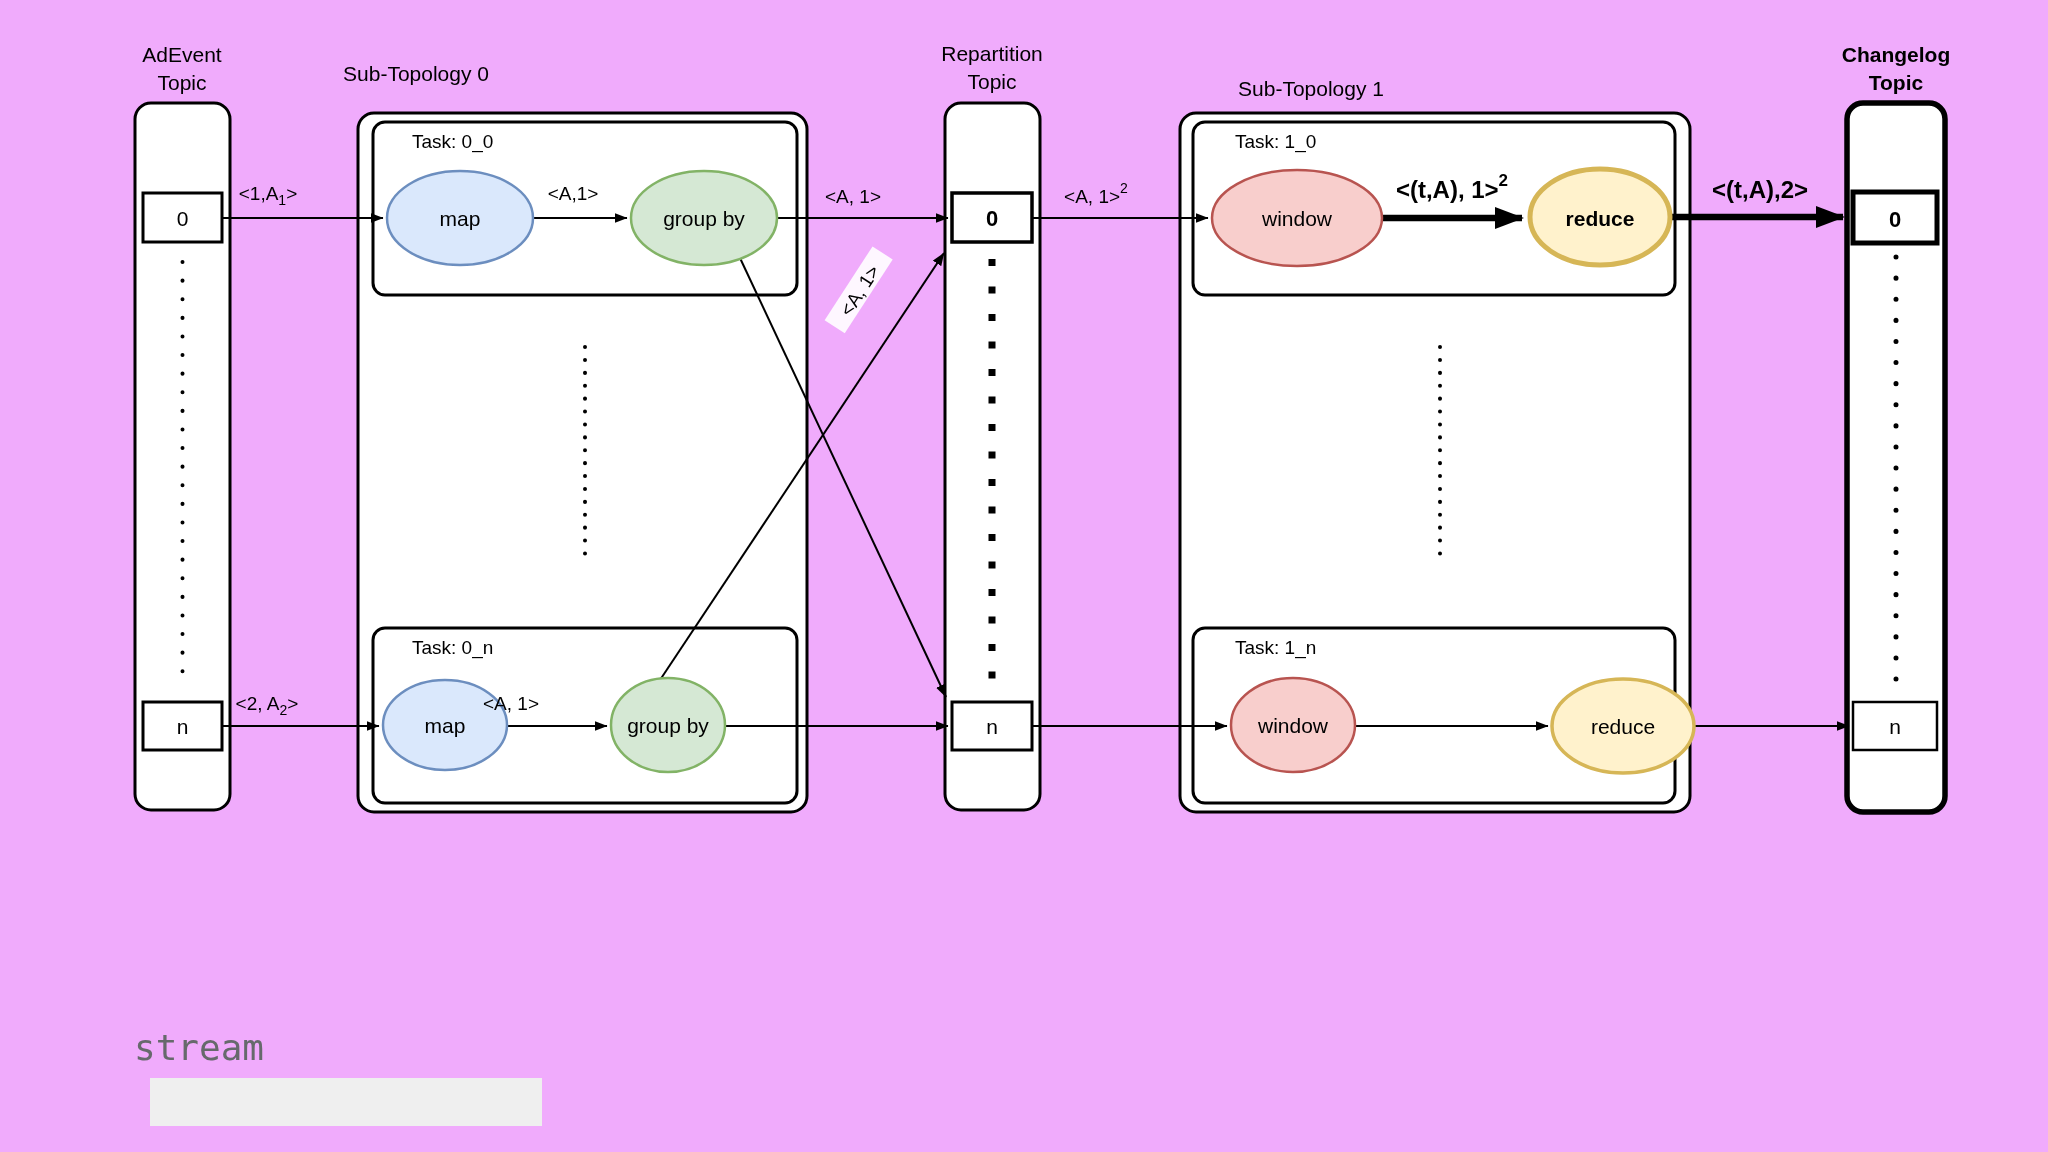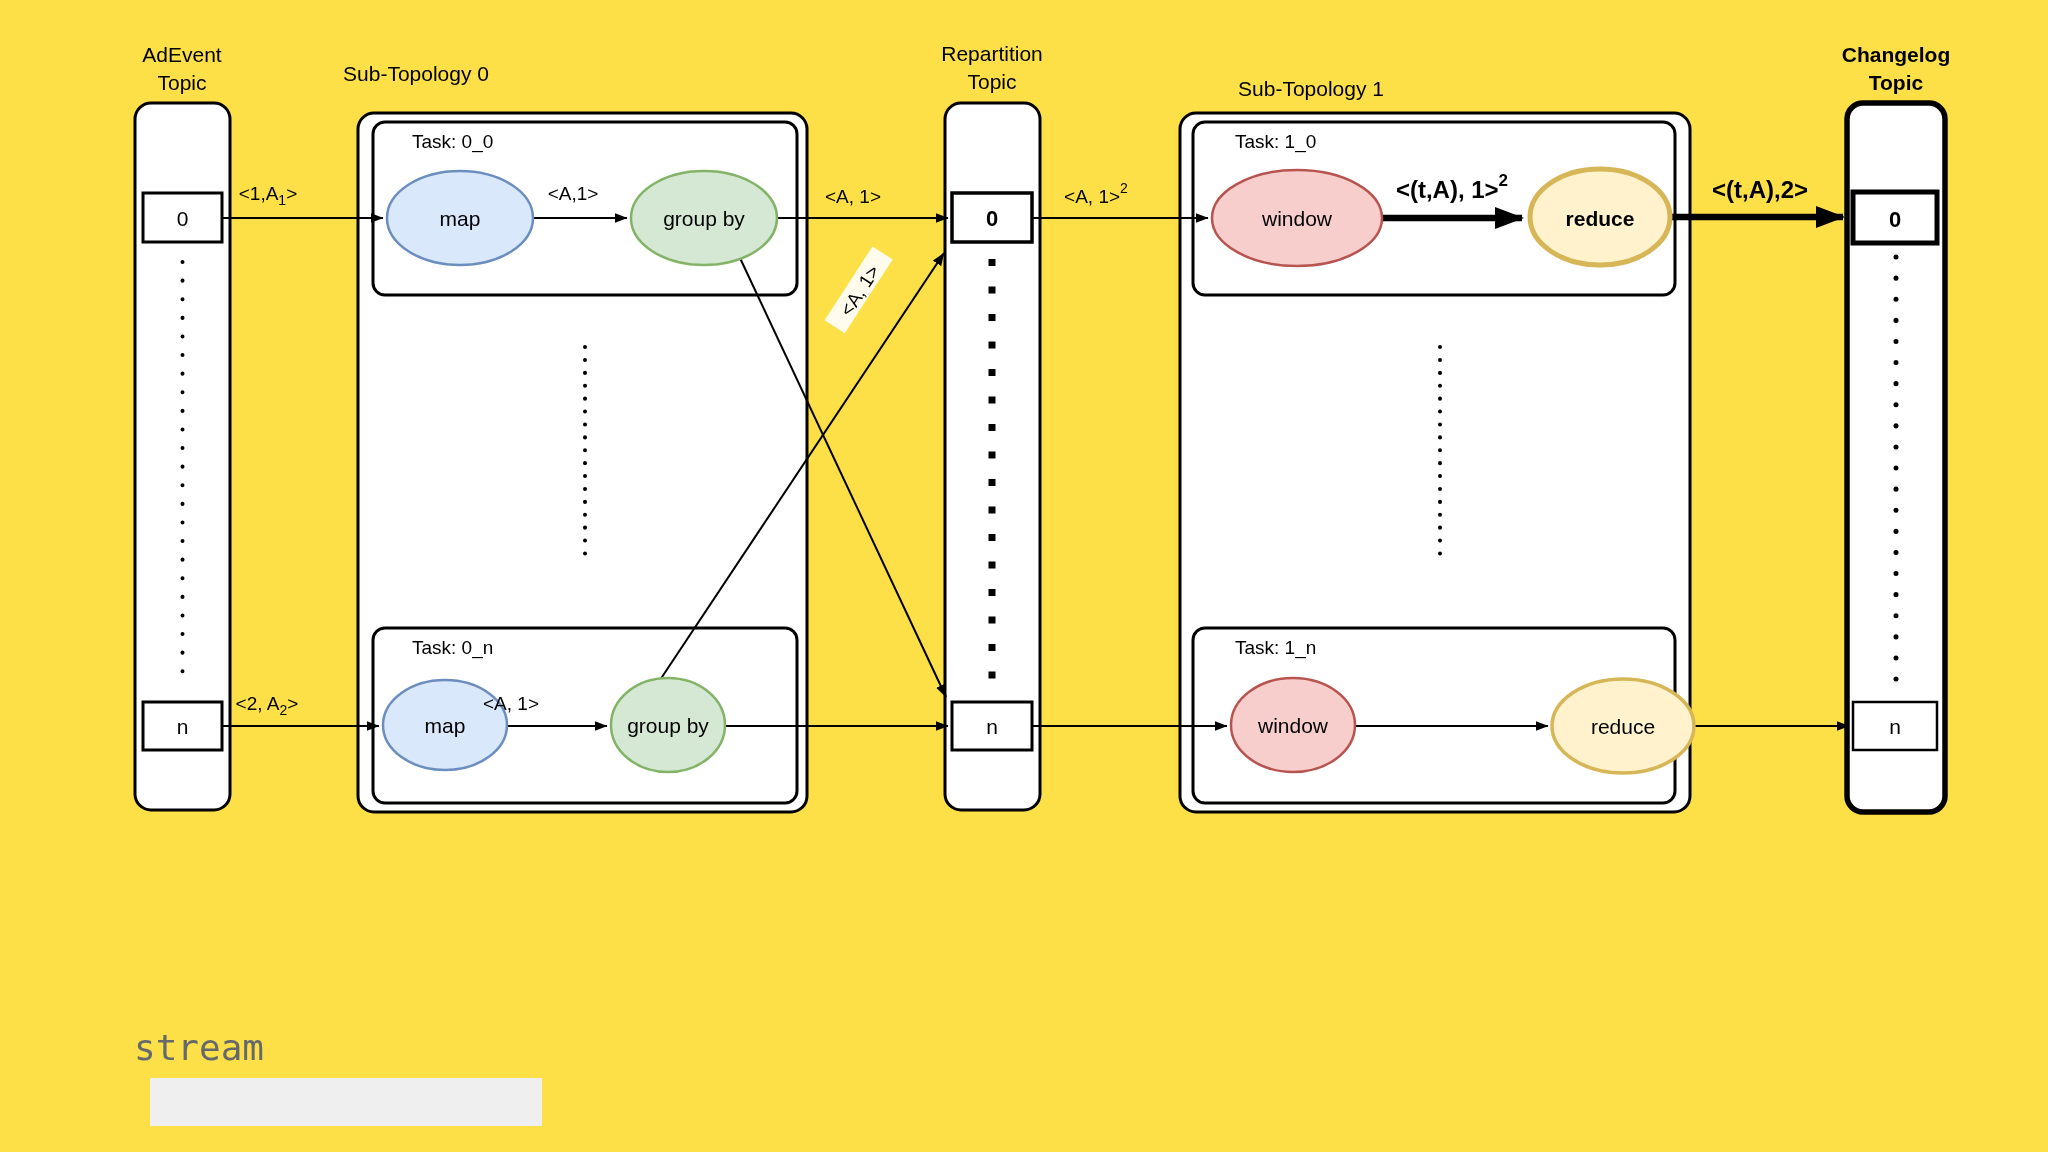--- a/index.html
+++ b/index.html
@@ -1,16 +1,16 @@
 <!DOCTYPE html>
 <html><head>
 <meta charset="utf-8">
 <style>
   html,body{margin:0;padding:0;background:#ffffff;}
-  .stage{position:relative;width:2048px;height:1152px;background:#fde047;overflow:hidden;
+  .stage{position:relative;width:2048px;height:1152px;background:#f0abfc;overflow:hidden;
          font-family:"Liberation Sans", sans-serif;}
   svg{position:absolute;left:0;top:0;}
   svg text{font-family:"Liberation Sans", sans-serif;fill:#000000;}
   .topic-title{font-size:21px;text-anchor:middle;}
   .topic-title.bold{font-weight:bold;}
   .st-title{font-size:21px;text-anchor:middle;}
   .task-label{font-size:19px;}
   .node-label{font-size:21px;text-anchor:middle;}
   .node-label.bold{font-weight:bold;}
   .part-label{font-size:21px;text-anchor:middle;}

